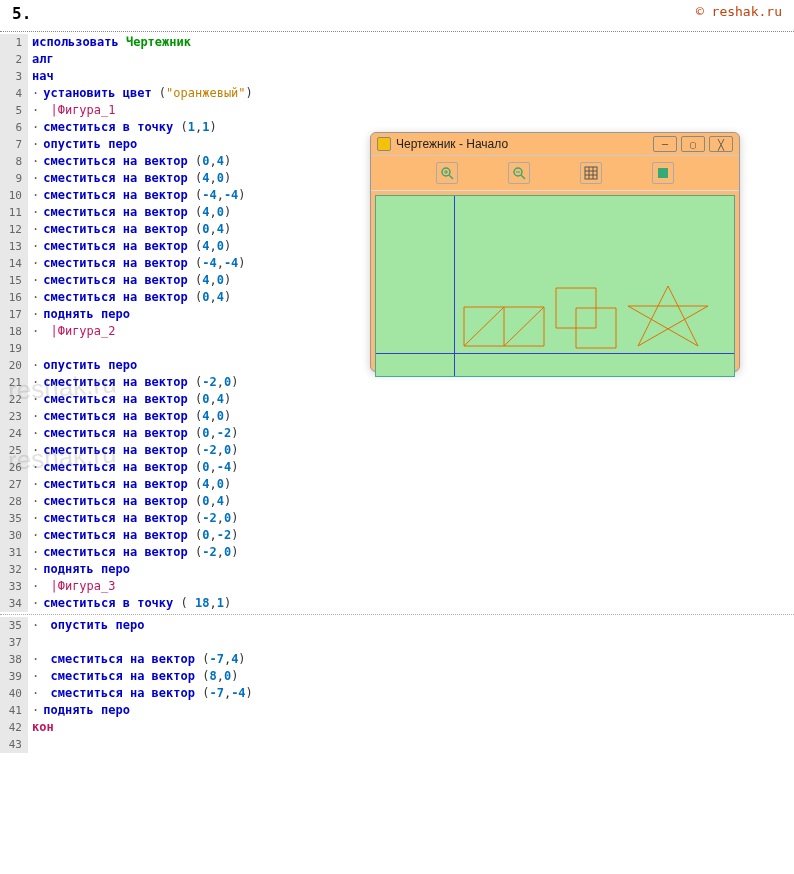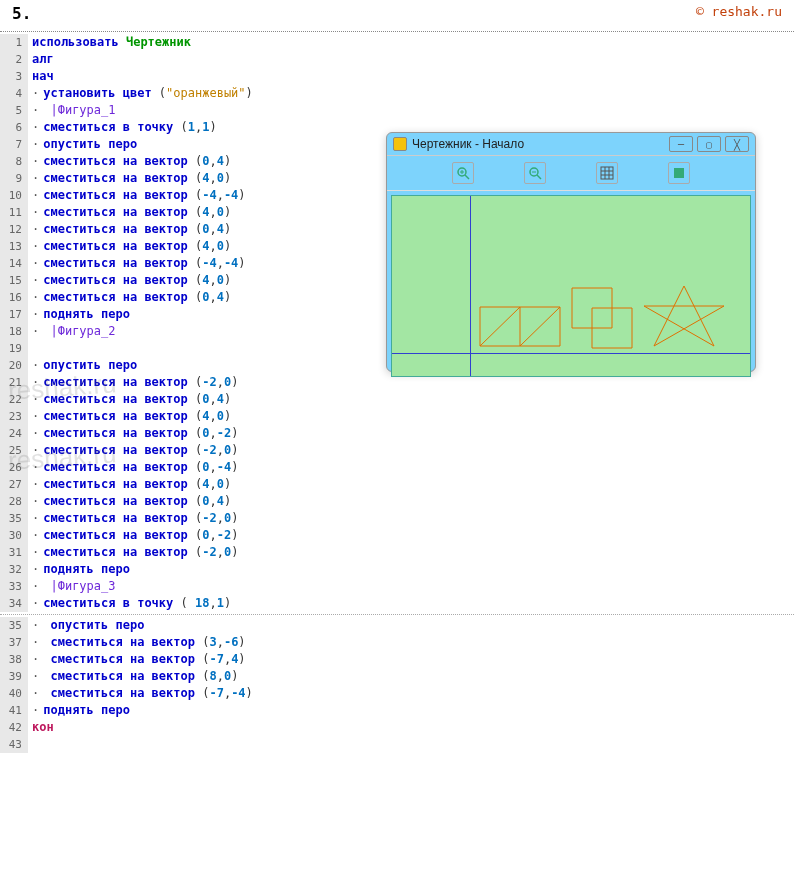--- a/index.html
+++ b/index.html
@@ -8,27 +8,27 @@
     .task-num { font-weight: bold; font-size: 16px; }
     .watermark-text { color: #c2410c; font-size: 13px; }
     .editor { background: #fff; position: relative; padding-top: 2px; }
     .line { display: flex; align-items: baseline; min-height: 17px; line-height: 17px; }
     .gutter { width: 28px; text-align: right; padding-right: 6px; background: #e8e8e8; color: #666; flex-shrink: 0; font-size: 11px; }
     .code { padding-left: 4px; white-space: pre; }
     .dot { color: #555; padding-right: 4px; }
     .kw-green { color: #009500; font-weight: bold; }
     .kw-blue { color: #0000cc; font-weight: bold; }
     .str { color: #c08000; }
-    .cmt { color: #6d28d9; }
+    .cmt { color: #be185d; }
     .num { color: #0070c0; font-weight: bold; }
     .paren { color: #333; }
     .plain { color: #be185d; font-weight: bold; }
     .output-window {
-      position: absolute; left: 386px; top: 100px; width: 370px; height: 240px;
-      background: #7dd3fc; border: 1px solid #999; border-radius: 6px;
+      position: absolute; left: 370px; top: 100px; width: 370px; height: 240px;
+      background: #fdba74; border: 1px solid #999; border-radius: 6px;
       box-shadow: 0 2px 8px rgba(0,0,0,0.2);
     }
     .titlebar { display: flex; align-items: center; padding: 3px 6px; border-bottom: 1px solid #ccc; }
     .title-icon { width: 14px; height: 14px; background: #f4c20d; border: 1px solid #888; border-radius: 2px; margin-right: 5px; }
     .title-text { flex: 1; font-family: Arial, sans-serif; font-size: 12px; color: #222; }
     .win-btn { width: 24px; height: 16px; border: 1px solid #888; border-radius: 2px; margin-left: 4px; display: flex; align-items: center; justify-content: center; font-size: 10px; color: #555; }
     .toolbar { display: flex; padding: 6px; gap: 50px; justify-content: center; border-bottom: 1px solid #ddd; }
     .tool-icon { width: 22px; height: 22px; border: 1px solid #aaa; border-radius: 2px; display: flex; align-items: center; justify-content: center; }
     .canvas { margin: 4px; height: 182px; background: #a3e6a3; border: 1px solid #4a9; position: relative; overflow: hidden; }
     .axis-v { position: absolute; left: 78px; top: 0; bottom: 0; width: 1px; background: #3040d0; }
@@ -184,21 +184,20 @@
       <div class="gutter">34</div>
       <div class="code"><span class="dot">·</span><span class="kw-blue">сместиться в точку</span> <span class="paren">(</span><span class="num"> 18</span><span class="paren">,</span><span class="num">1</span><span class="paren">)</span></div>
     </div>
   <div style="border-top:1px dotted #aaa;margin:2px 0"></div>
   <div class="line">
       <div class="gutter">35</div>
       <div class="code"><span class="dot">·</span><span class="kw-blue"> опустить перо</span></div>
     </div>
   <div class="line">
       <div class="gutter">37</div>
-      <div class="code"><span class="dot">·</span> <span class="kw-blue">сместиться на вектор</span> <span class="paren">(</span><span class="num">3</span><span class="paren">,</span><span class="num">-6</span><span class="paren">)</span></div>
     </div>
   <div class="line">
       <div class="gutter">38</div>
       <div class="code"><span class="dot">·</span> <span class="kw-blue">сместиться на вектор</span> <span class="paren">(</span><span class="num">-7</span><span class="paren">,</span><span class="num">4</span><span class="paren">)</span></div>
     </div>
   <div class="line">
       <div class="gutter">39</div>
       <div class="code"><span class="dot">·</span> <span class="kw-blue">сместиться на вектор</span> <span class="paren">(</span><span class="num">8</span><span class="paren">,</span><span class="num">0</span><span class="paren">)</span></div>
     </div>
   <div class="line">

